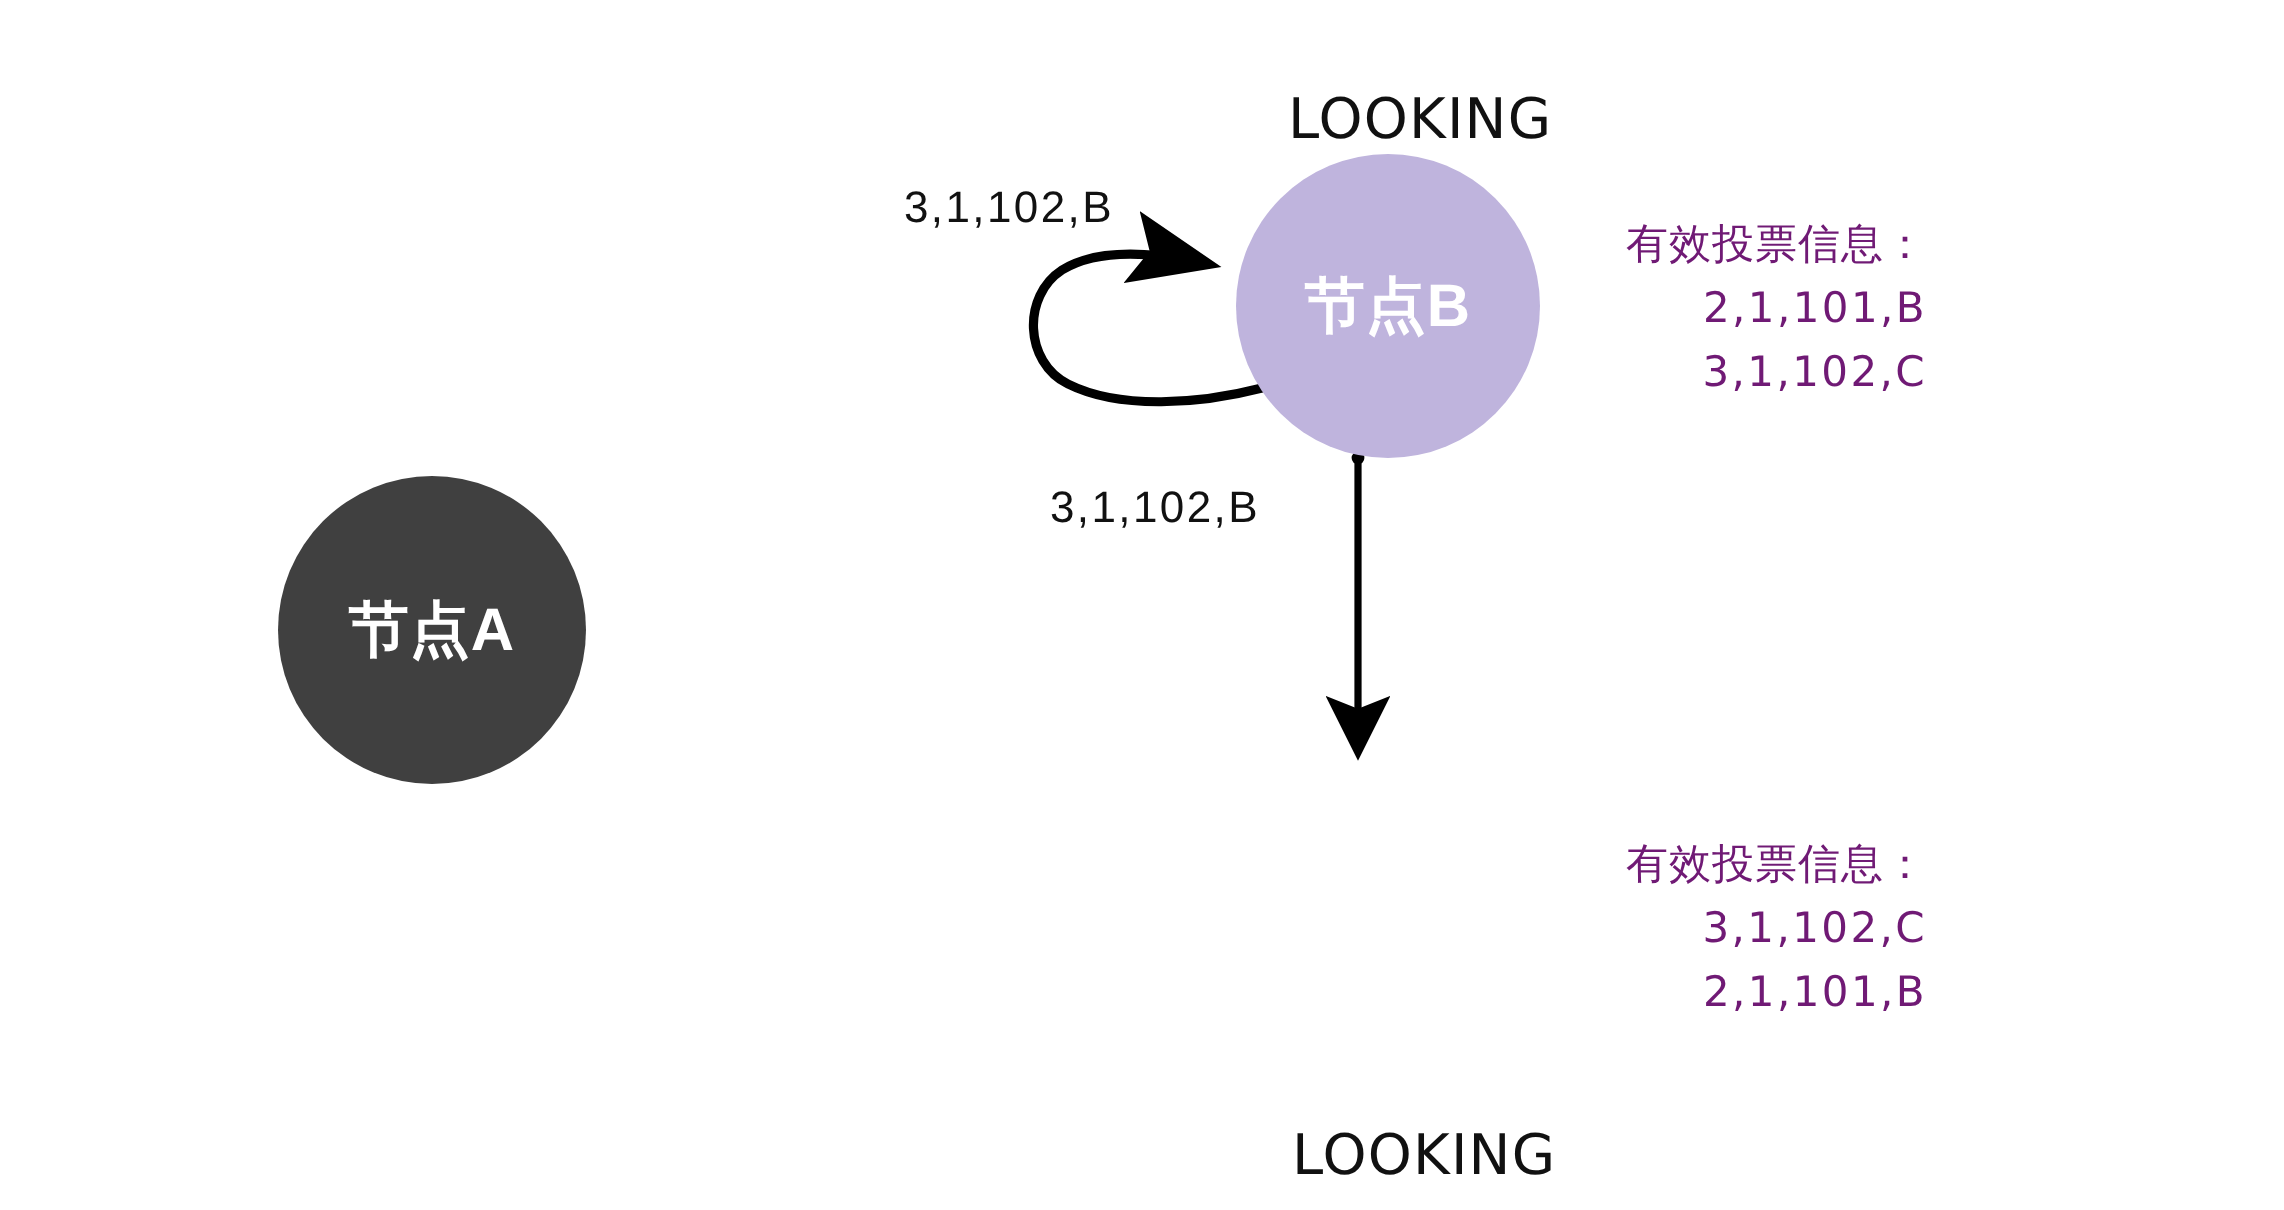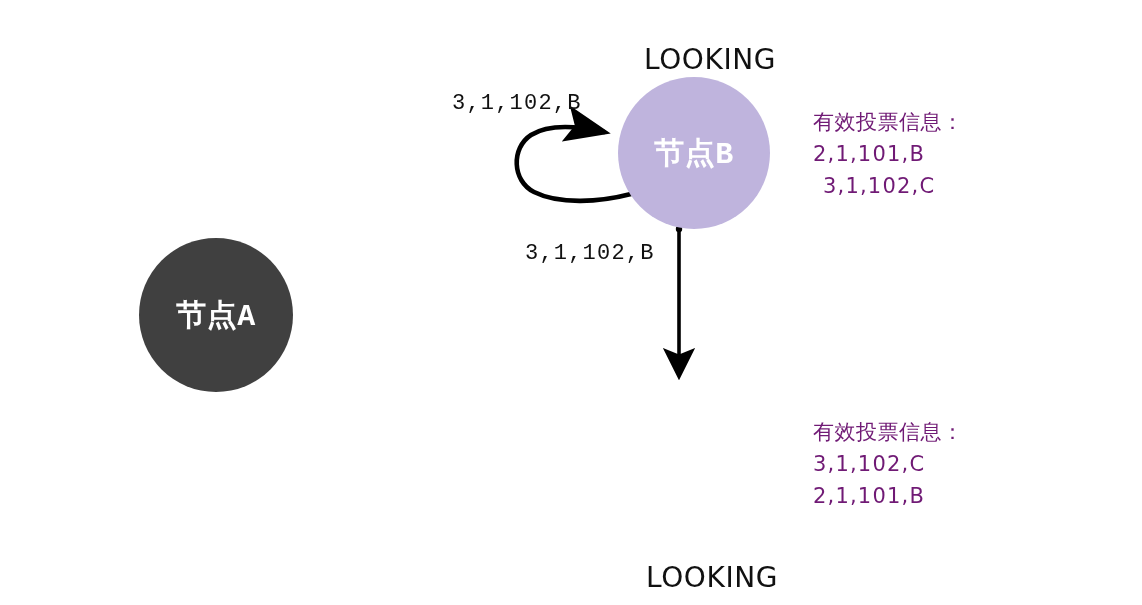--- a/index.html
+++ b/index.html
@@ -17,21 +17,21 @@
     background: #ffffff;
     overflow: hidden;
   }
   .node {
     position: absolute;
     border-radius: 50%;
     display: flex;
     align-items: center;
     justify-content: center;
     color: #ffffff;
-    font-family: Liberation Mono, monospace;
+    font-family: Liberation Sans, sans-serif;
     font-weight: 700;
     font-size: 30px;
     letter-spacing: 0.5px;
     user-select: none;
   }
   .node-a {
     left: 139px;
     top: 238px;
     width: 154px;
     height: 154px;
@@ -57,41 +57,41 @@
     font-size: 28px;
     color: #111111;
     letter-spacing: 0.6px;
     white-space: nowrap;
   }
   .state-top { left: 644px; top: 43px; }
   .state-bottom { left: 646px; top: 561px; }
 
   .edge-label {
     position: absolute;
-    font-family: Liberation Mono, monospace;
+    font-family: Liberation Sans, sans-serif;
     font-size: 22px;
     color: #111111;
     letter-spacing: 1.2px;
     white-space: nowrap;
   }
   .edge-label-loop { left: 452px; top: 91px; }
   .edge-label-down { left: 525px; top: 241px; }
 
   .info-block {
     position: absolute;
     font-family: "DejaVu Sans", "Liberation Sans", sans-serif;
     font-size: 21px;
     color: #701a75;
     white-space: nowrap;
     line-height: 1.52;
   }
   .info-b { left: 813px; top: 107px; }
   .info-c { left: 813px; top: 417px; }
   .info-head { letter-spacing: 0.5px; }
-  .info-item { letter-spacing: 1.2px; }
+  .info-item { letter-spacing: 1.2px; text-align: right; }
   .info-item.indent { padding-left: 10px; }
 
   svg.overlay {
     position: absolute;
     left: 0;
     top: 0;
     width: 1142px;
     height: 605px;
     pointer-events: none;
   }

